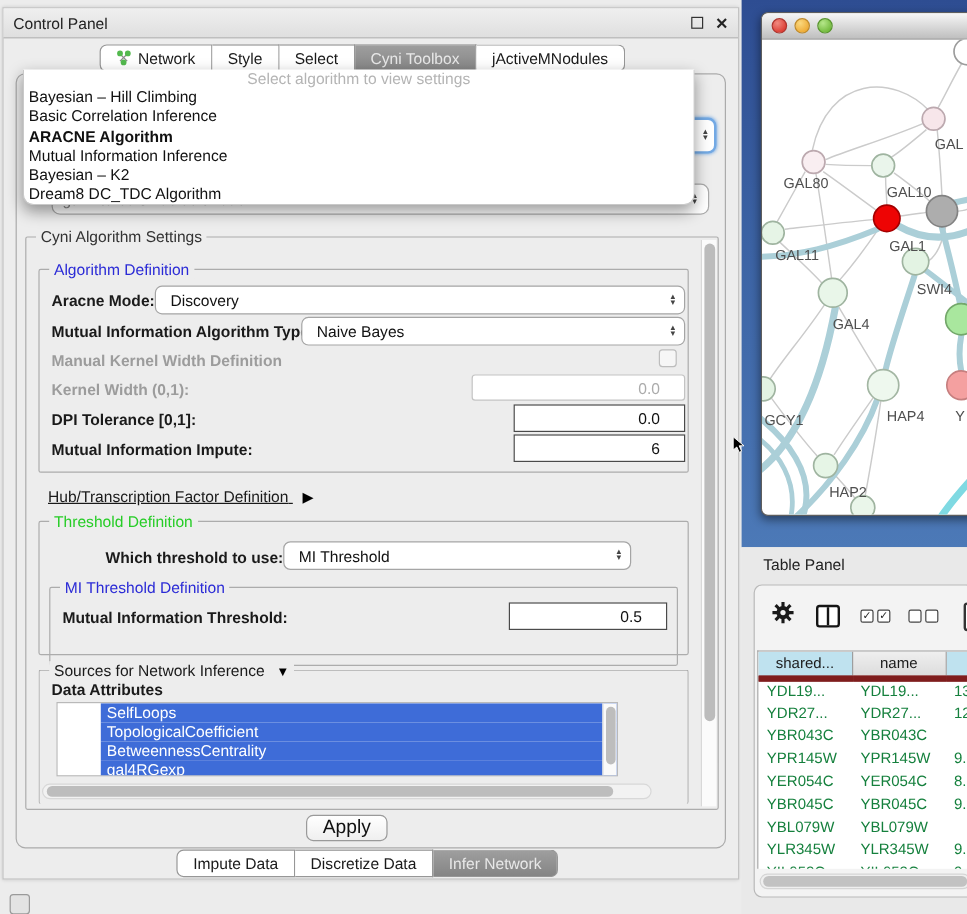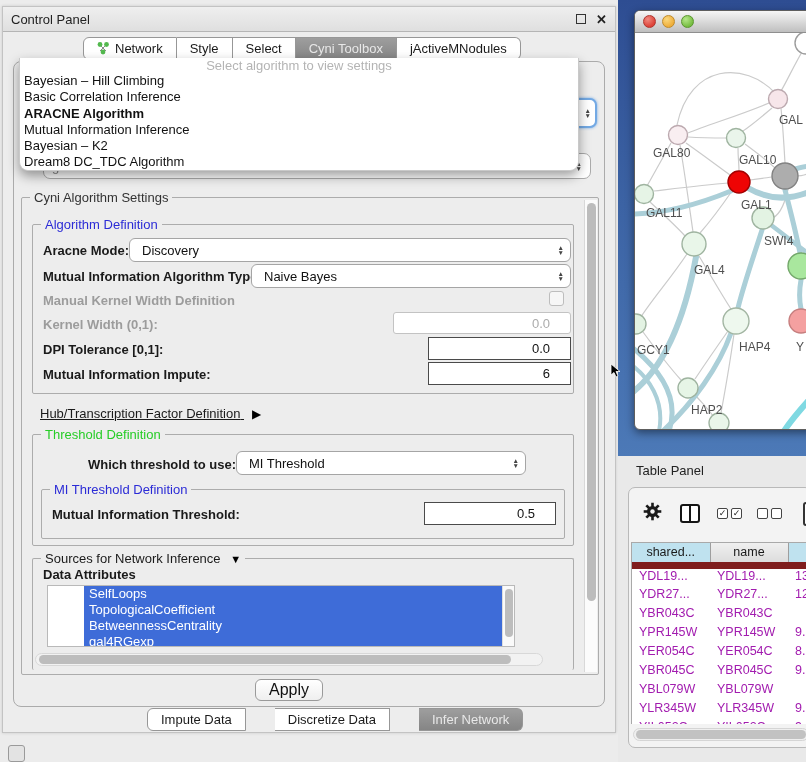--- a/index.html
+++ b/index.html
@@ -12,21 +12,21 @@
   .cp-titlebar { position:absolute; left:0; top:0; width:100%; height:25px;
                  background:linear-gradient(#EFEFEF,#DFDFDF); border-bottom:1px solid #B5B5B5;
                  display:flex; align-items:center; font-size:13px; color:#222; padding:0 8px; }
   .cp-title { flex:1; }
   .cp-btn { font-size:13px; color:#222; margin-left:10px; cursor:default; }
   .float-glyph { display:inline-block; width:10px; height:10px; border:1.5px solid #333; margin-top:2px; }
 
   
   .tabbar { position:absolute; display:flex; height:23px; font-size:13px; }
   .tabbar.top { left:80px; top:30px;justify-content:space-between; }
-  .tabbar.bottom { left:144px; top:701px;gap:29px; }
+  .tabbar.bottom { left:144px; top:701px; }
   .tab { background:#FFF; border:1px solid #979797; border-left:none; padding:3px 13px 0 13px;
          color:#1A1A1A; white-space:nowrap; display:flex; align-items:flex-start; gap:5px; }
   .tab:first-child { border-left:1px solid #979797; border-radius:6px 0 0 6px; }
   .tab:last-child { border-radius:0 6px 6px 0; }
   .tab.sel { background:linear-gradient(#9E9E9E,#858585); color:#E8E8E8; }
 
   .content-panel { position:absolute; left:10px; top:54px; width:592px; height:646px;
                    border:1px solid #ABABAB; border-radius:8px; background:#EDEDED; }
 
   
@@ -108,24 +108,24 @@
   .tp-toolbar { position:absolute; left:0; top:8px; width:100%; height:34px; display:flex; align-items:center; }
   .icon-cols { width:20px; height:19px; border:2px solid #151515; border-radius:3px; background:#FFF; position:relative; }
   .icon-cols::after { content:""; position:absolute; left:7px; top:0; width:2px; height:15px; background:#151515; }
   .mini-box { display:inline-block; width:11px; height:11px; border:1.5px solid #444; border-radius:2px;
               font-size:9px; line-height:9px; text-align:center; color:#222; background:#FFF; }
   .icon-doc { position:absolute; left:174px; top:6px; width:16px; height:24px; border:2px solid #333; border-radius:3px; background:#FFF; }
   .tp-table { position:absolute; left:2px; top:54px; width:182px; height:182px; background:#FFF;
               border-top:1px solid #A9A9A9; border-left:1px solid #A9A9A9; overflow:hidden; }
   table { border-collapse:collapse; table-layout:fixed; width:220px; }
   th { height:22px; font-size:12.5px; font-weight:normal; color:#1A1A1A; text-align:center;
-       border-right:1px solid #9E9E9E; border-bottom:7px solid #7f1d1d; background:linear-gradient(#EFEFEF,#DCDCDC);
+       border-right:1px solid #9E9E9E; border-bottom:5px solid #7f1d1d; background:linear-gradient(#EFEFEF,#DCDCDC);
        overflow:hidden; white-space:nowrap; }
   th.hl { background:#BFE2EF; }
-  td { height:19px; font-size:12.5px; color:#a21caf; padding-left:7px; white-space:nowrap; overflow:hidden;margin-top:15px; }
+  td { height:19px; font-size:12.5px; color:#15803d; padding-left:7px; white-space:nowrap; overflow:hidden;margin-top:15px; }
   .tp-hscroll { position:absolute; left:4px; top:240px; width:176px; height:13px; background:#EFEFEF;
                 border:1px solid #D5D5D5; border-radius:7px; }
   .tp-hthumb { position:absolute; left:2px; top:1px; width:170px; height:9px; background:#C2C2C2; border-radius:5px; }
 
   .corner-btn { position:absolute; left:8px; top:745px; width:17px; height:17px; background:#E3E3E3;
                 border:1px solid #9A9A9A; border-radius:3px; }
   .cursor { position:absolute; left:610px; top:364px; z-index:40; }
 </style>
 </head>
 <body>
@@ -248,21 +248,21 @@
 
         <span class="lbl" style="left:55px; top:22px;">Which threshold to use:</span>
         <div class="combo" style="left:203px; top:16px; width:290px; height:24px;">
           <span>MI Threshold</span>
           <span class="spin">
               <span>▲</span>
               <span>▼</span>
             </span>
         </div>
 
-        <div class="group" style="left:8px; top:54px; width:524px; height:50px;">
+        <div class="group" style="left:8px; top:54px; width:524px; height:66px;">
           <span class="gtitle t-blue">MI Threshold Definition</span>
           <span class="lbl" style="left:10px; top:17px;">Mutual Information Threshold:</span>
           <div class="field" style="left:382px; top:12px; width:132px; height:23px;">
             <span>0.5</span>
           </div>
         </div>
       </div>
 
       <div class="group" style="left:10px; top:360px; width:542px; height:112px; border-bottom:none;">
         <span class="gtitle t-gray" style="color:#1A1A1A;">

